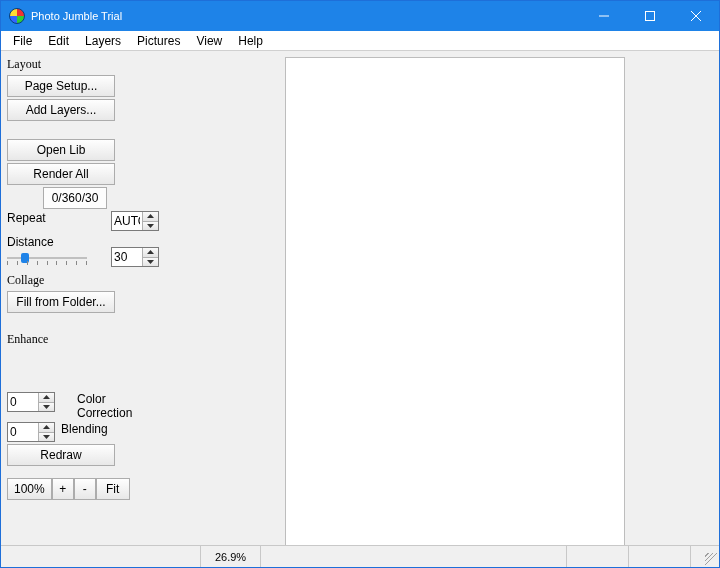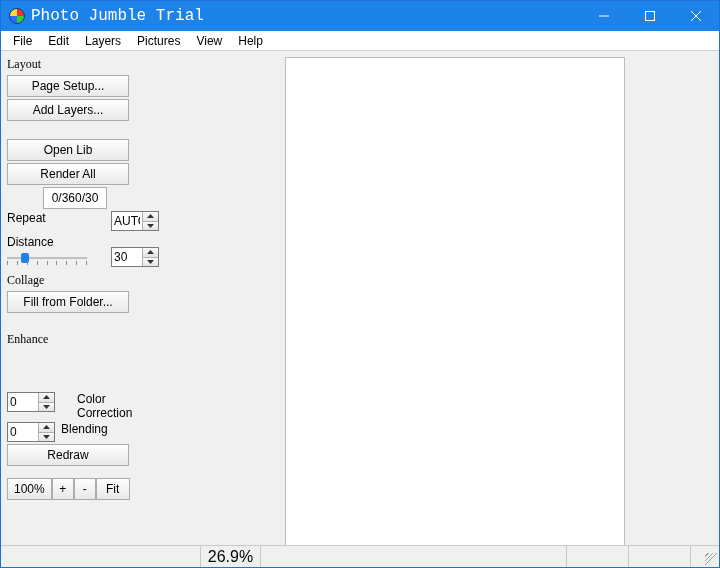--- a/index.html
+++ b/index.html
@@ -24,21 +24,21 @@
     display: flex;
     align-items: center;
     padding-left: 8px;
   }
   .titlebar .app-icon {
     width: 16px; height: 16px; margin-right: 6px;
     border-radius: 50%;
     background: conic-gradient(#e33 0 90deg,#3c3 90deg 180deg,#36f 180deg 270deg,#fd3 270deg 360deg);
     border: 1px solid #0a3f7a;
   }
-  .titlebar .title-text { font-size: 16px; font-family: Liberation Mono, monospace; }
+  .titlebar .title-text { font-size: 11px; }
   .titlebar .spacer { flex: 1; }
   .win-btn {
     width: 46px; height: 30px;
     display: flex; align-items: center; justify-content: center;
     color: #fff;
   }
   .win-btn svg { width: 10px; height: 10px; stroke: #fff; stroke-width: 1; fill: none; }
 
   
   .menubar {
@@ -67,21 +67,21 @@
     padding: 3px 6px;
     overflow: hidden;
   }
   .section-label {
     font-size: 12px;
     margin: 3px 0 3px 0;
     font-family: Liberation Serif, serif;
   }
   .btn {
     display: block;
-    width: 122px;
+    width: 108px;
     height: 22px;
     background: linear-gradient(#fefefe,#e8e8e8);
     border: 1px solid #acacac;
     font-family: inherit;
     font-size: 12px;
     margin: 2px 0;
     padding: 0;
     cursor: default;
   }
   .right-align { margin-left: 36px; width: 64px; text-align: center; line-height: 20px; border:1px solid #acacac; background:#fdfdfd; font-size:12px;}
@@ -121,21 +121,21 @@
     width:340px; height:490px; background:#fff; border:1px solid #bdbdbd;
   }
 
   
   .statusbar {
     height: 22px;
     background: #f0f0f0;
     border-top: 1px solid #c8c8c8;
     display: flex;
     align-items: center;
-    font-size: 16px;
+    font-size: 11px;
   }
   .statusbar .cell { border-right:1px solid #c8c8c8; height:100%; display:flex; align-items:center; padding:0 6px;}
   .statusbar .cell.prog { width:200px; padding:0; }
   .statusbar .cell.pct { width:60px; justify-content:center;}
   .statusbar .cell.flex { flex:1;}
   .statusbar .cell.small{ width:62px;}
   .statusbar .cell.last { border-right:none; width:28px; position:relative;}
   .grip { position:absolute; right:2px; bottom:2px; width:12px; height:12px;
     background:
       linear-gradient(135deg, transparent 0 2px,#a0a0a0 2px 3px,transparent 3px 5px,#a0a0a0 5px 6px,transparent 6px 8px,#a0a0a0 8px 9px,transparent 9px);

